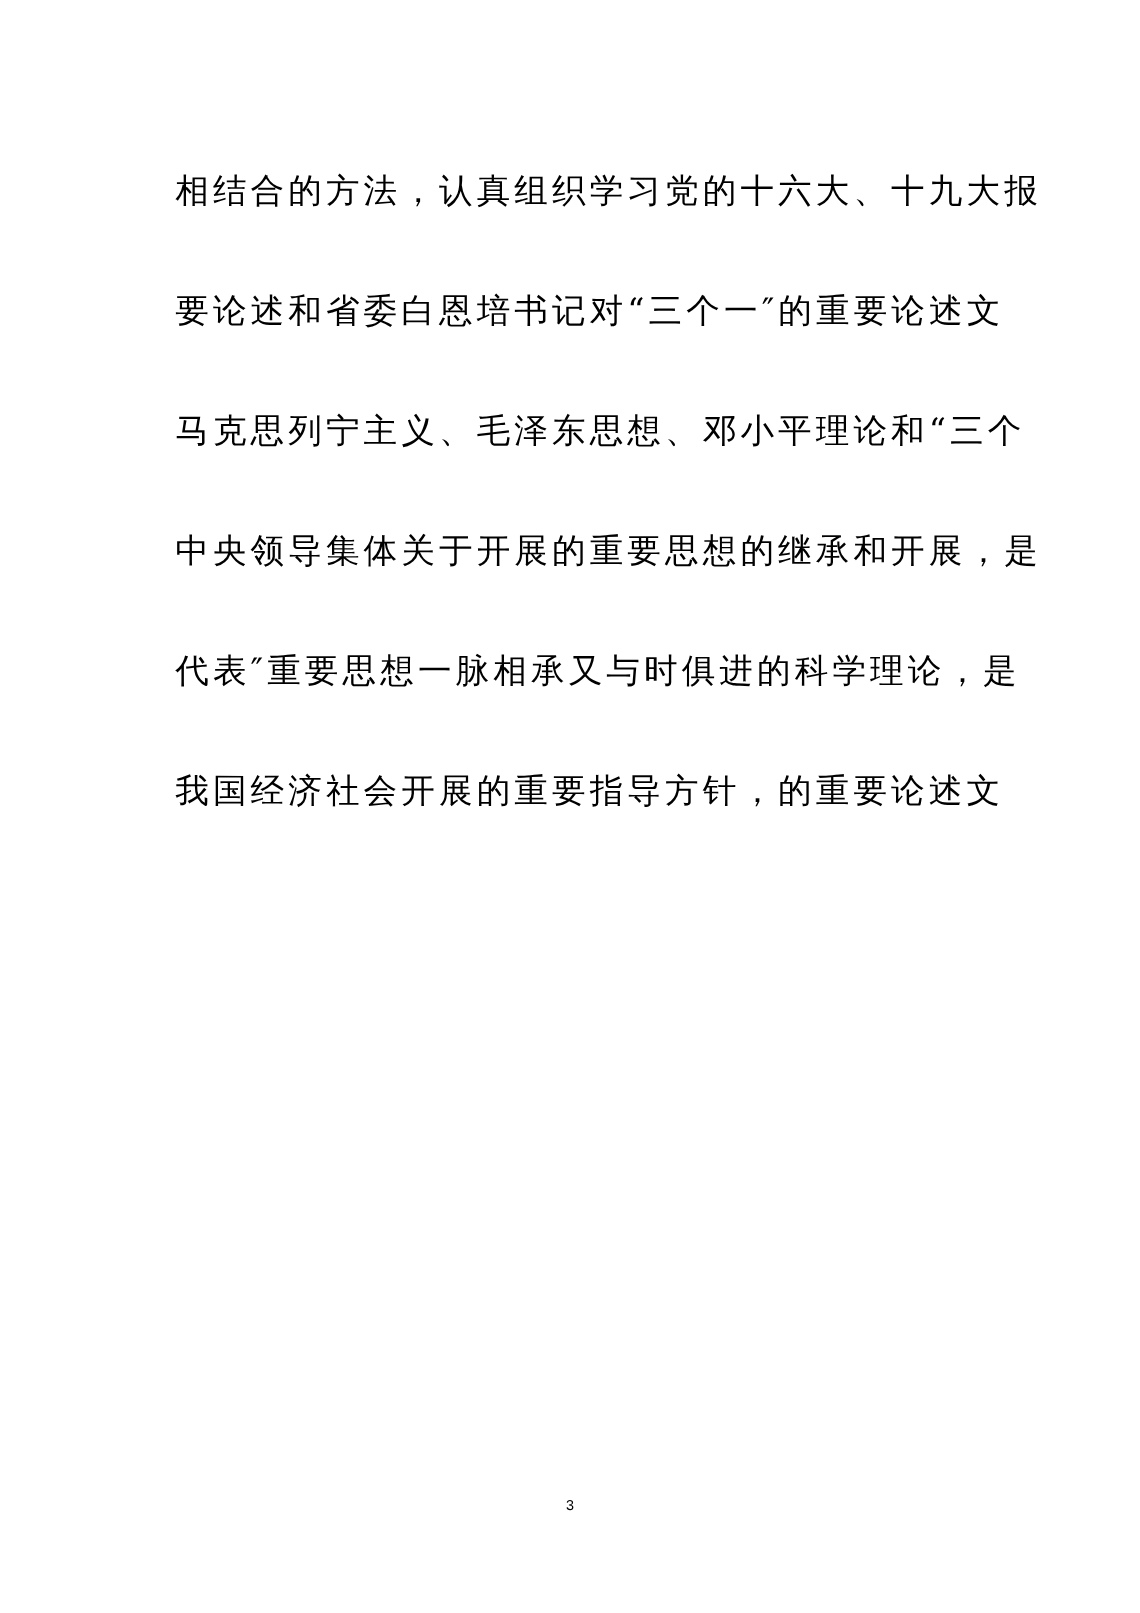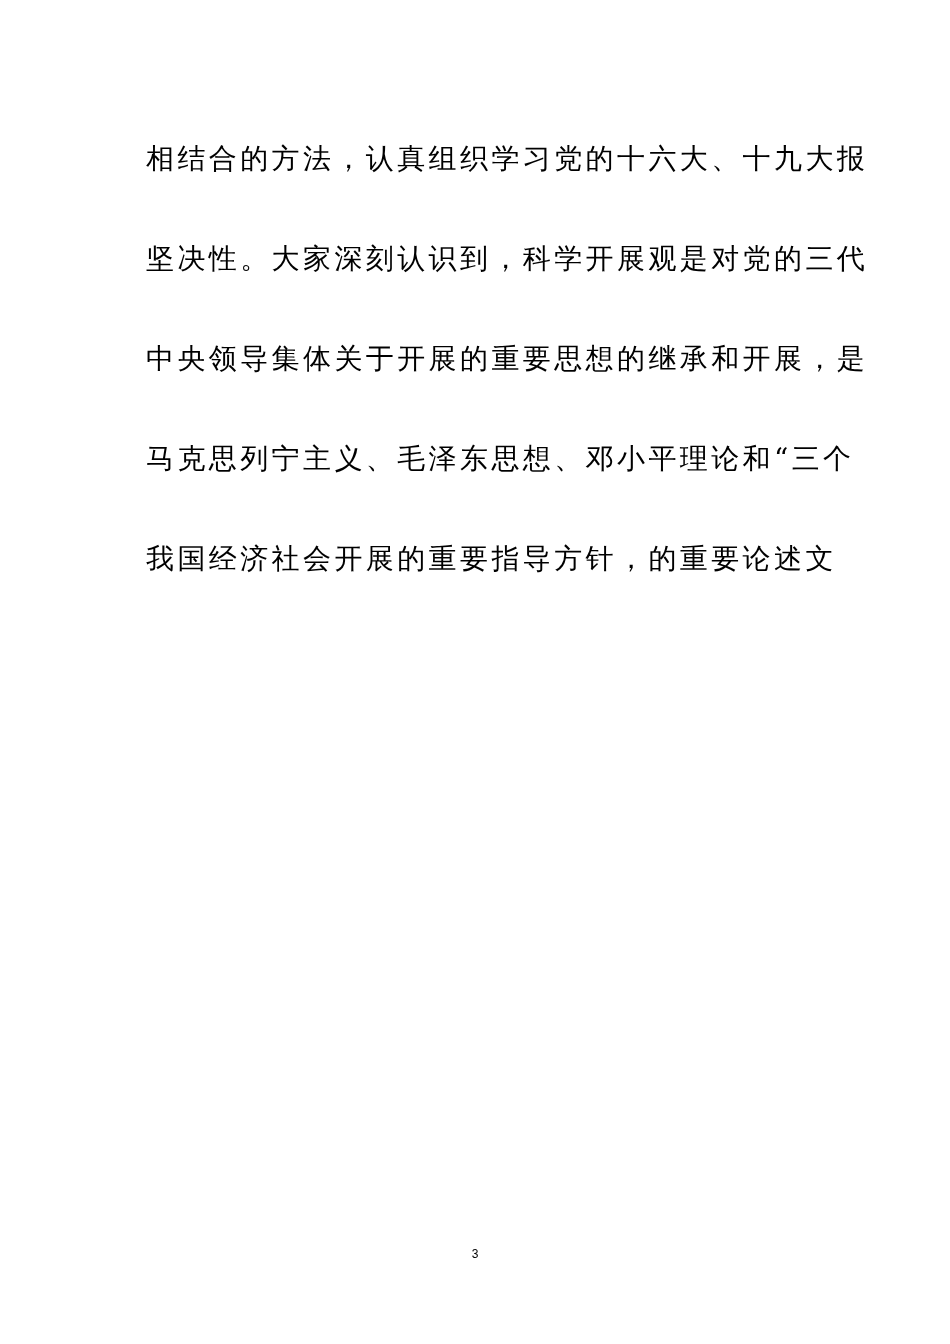--- a/index.html
+++ b/index.html
@@ -47,19 +47,20 @@
       font-size: 12px;
       color: #000000;
     }
   </style>
 </head>
 <body>
 
 <div class="page">
   <div class="body-text">
     <div class="line">相结合的方法，认真组织学习党的十六大、十九大报</div>
-    <div class="line">坚决性。大家深刻认识到，科学开展观是对党的三代</div>
+    <div class="line">要论述和省委白恩培书记对“三个一″的重要论述文</div>
+    <div class="line">马克思列宁主义、毛泽东思想、邓小平理论和“三个</div>
     <div class="line">中央领导集体关于开展的重要思想的继承和开展，是</div>
-    <div class="line">马克思列宁主义、毛泽东思想、邓小平理论和“三个</div>
+    <div class="line">代表″重要思想一脉相承又与时俱进的科学理论，是</div>
     <div class="line">我国经济社会开展的重要指导方针，的重要论述文</div>
   </div>
   <div class="page-number">3</div>
 </div>
 
 </body></html>

